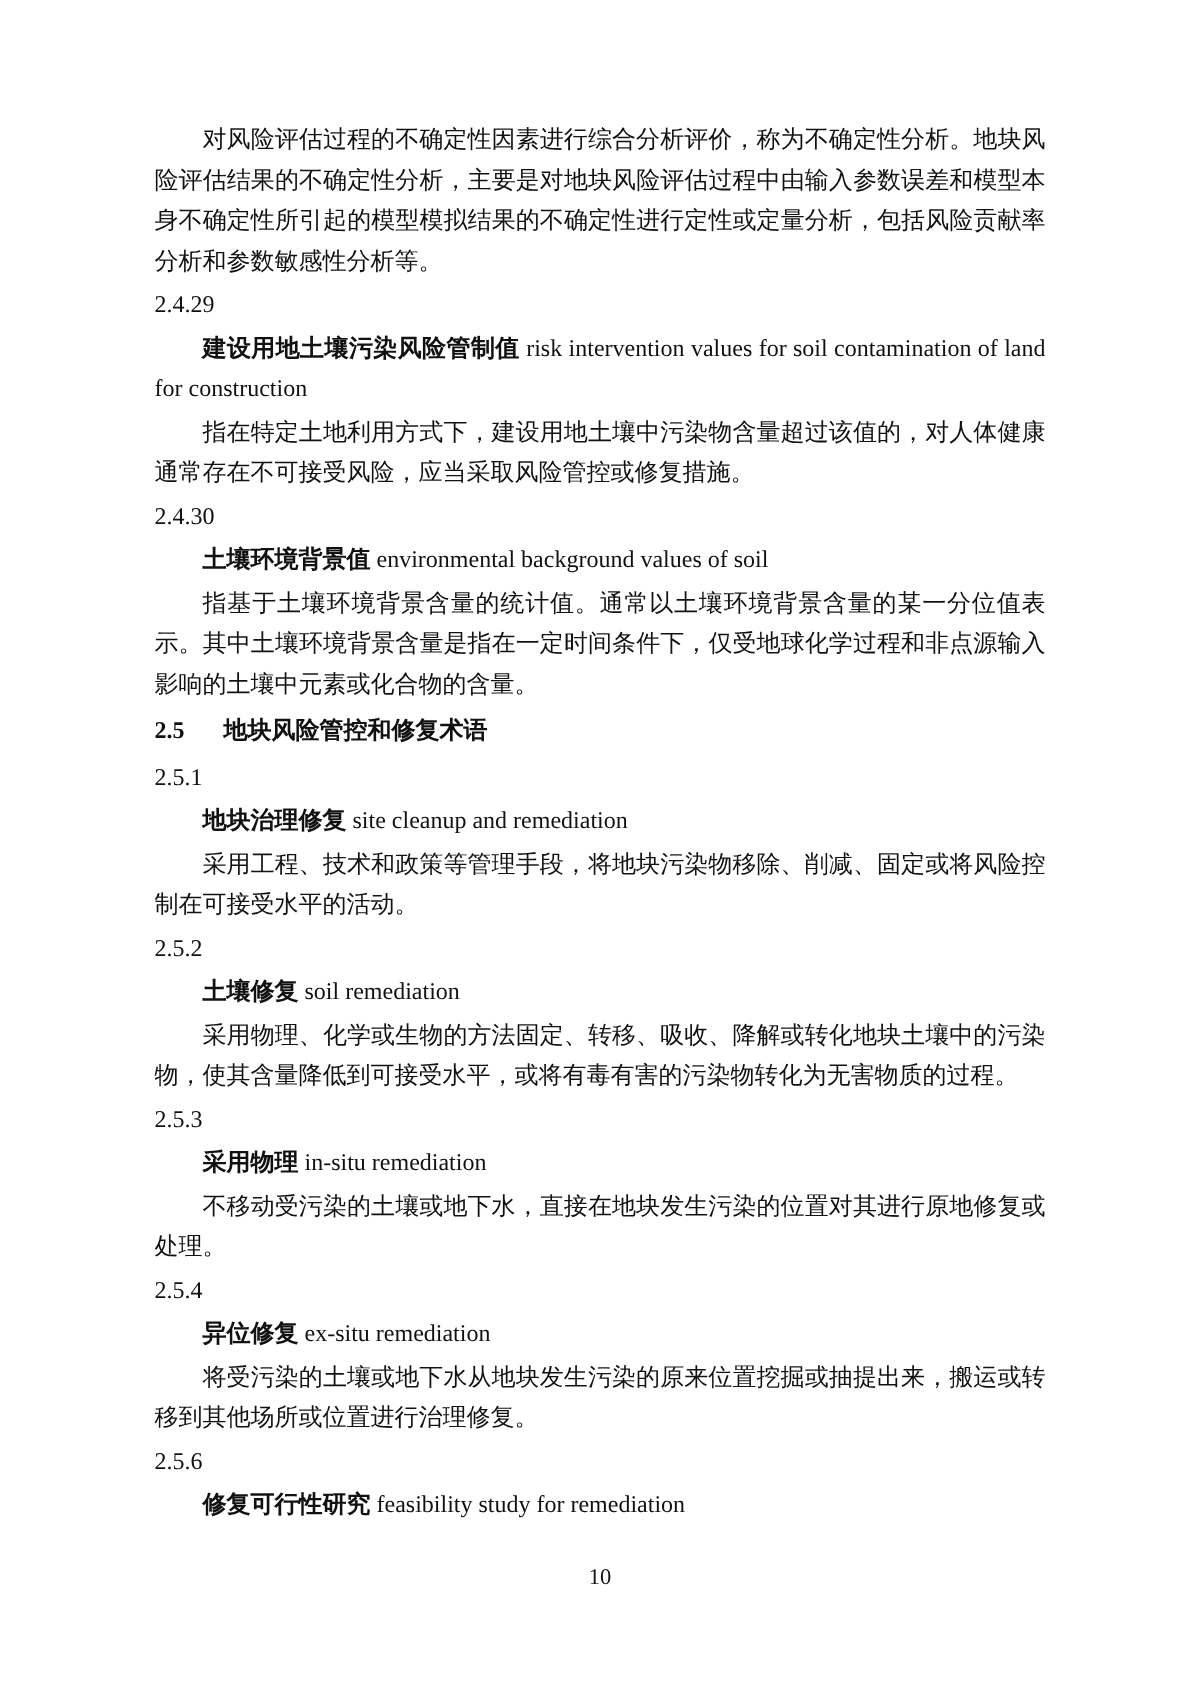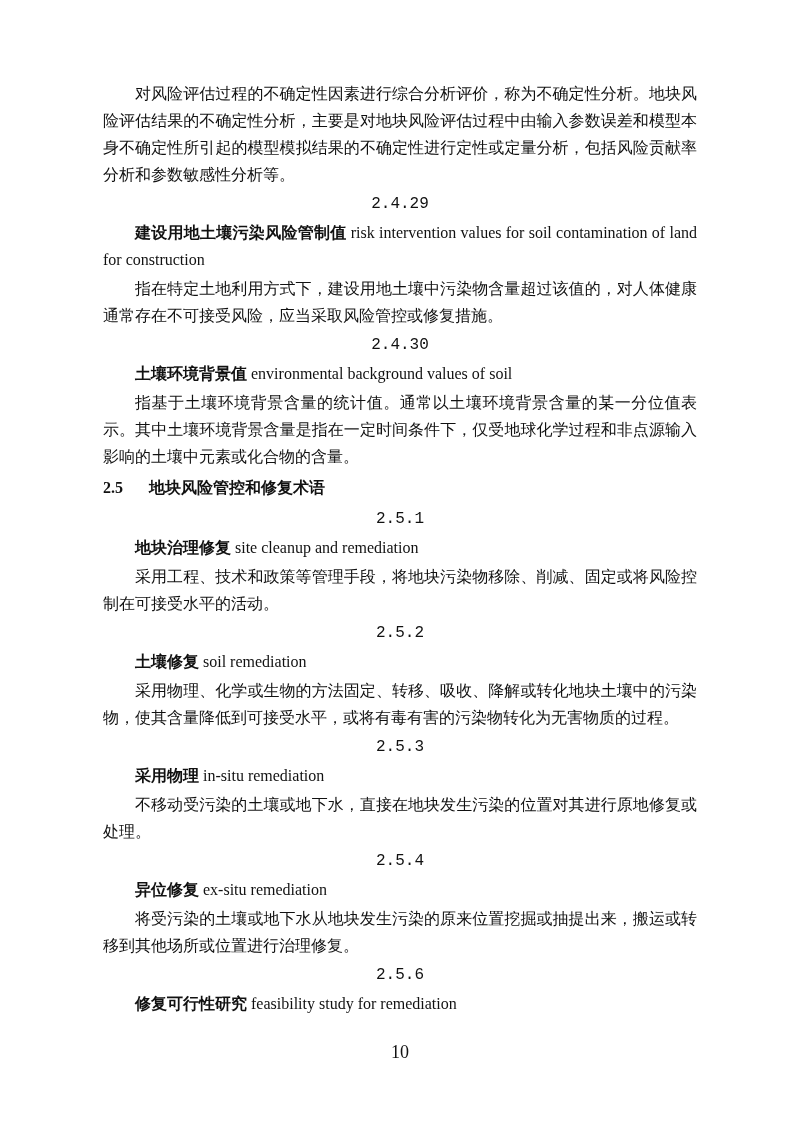--- a/index.html
+++ b/index.html
@@ -22,22 +22,22 @@
   }
   .body-para {
     margin: 0 0 3px 0;
     text-align: justify;
     text-indent: 2em;
     line-height: 27px;
   }
   .clause-num {
     margin: 3px 0 2px 0;
     line-height: 26px;
-    text-align: center;
-    font-family: Liberation Mono, monospace;
+    text-align: left;
+    font-family: Liberation Serif, serif;
   }
   .term-line {
     margin: 0 0 2px 0;
     text-indent: 2em;
     text-align: justify;
     line-height: 27px;
   }
   .term-zh {
     font-weight: 700;
     font-family: "Liberation Sans", "DejaVu Sans", sans-serif;
@@ -58,21 +58,21 @@
   .section-heading .sec-title {
     font-family: "Liberation Sans", "DejaVu Sans", sans-serif;
     font-weight: 700;
   }
   .page-number {
     position: absolute;
     top: 1042px;
     left: 0;
     width: 100%;
     text-align: center;
-    font-size: 18px;
+    font-size: 15px;
     line-height: 20px;
     font-family: "Liberation Serif", "DejaVu Serif", serif;
   }
 </style>
 </head>
 <body>
 
 <div class="page">
 
   <p class="body-para">对风险评估过程的不确定性因素进行综合分析评价，称为不确定性分析。地块风险评估结果的不确定性分析，主要是对地块风险评估过程中由输入参数误差和模型本身不确定性所引起的模型模拟结果的不确定性进行定性或定量分析，包括风险贡献率分析和参数敏感性分析等。</p>

